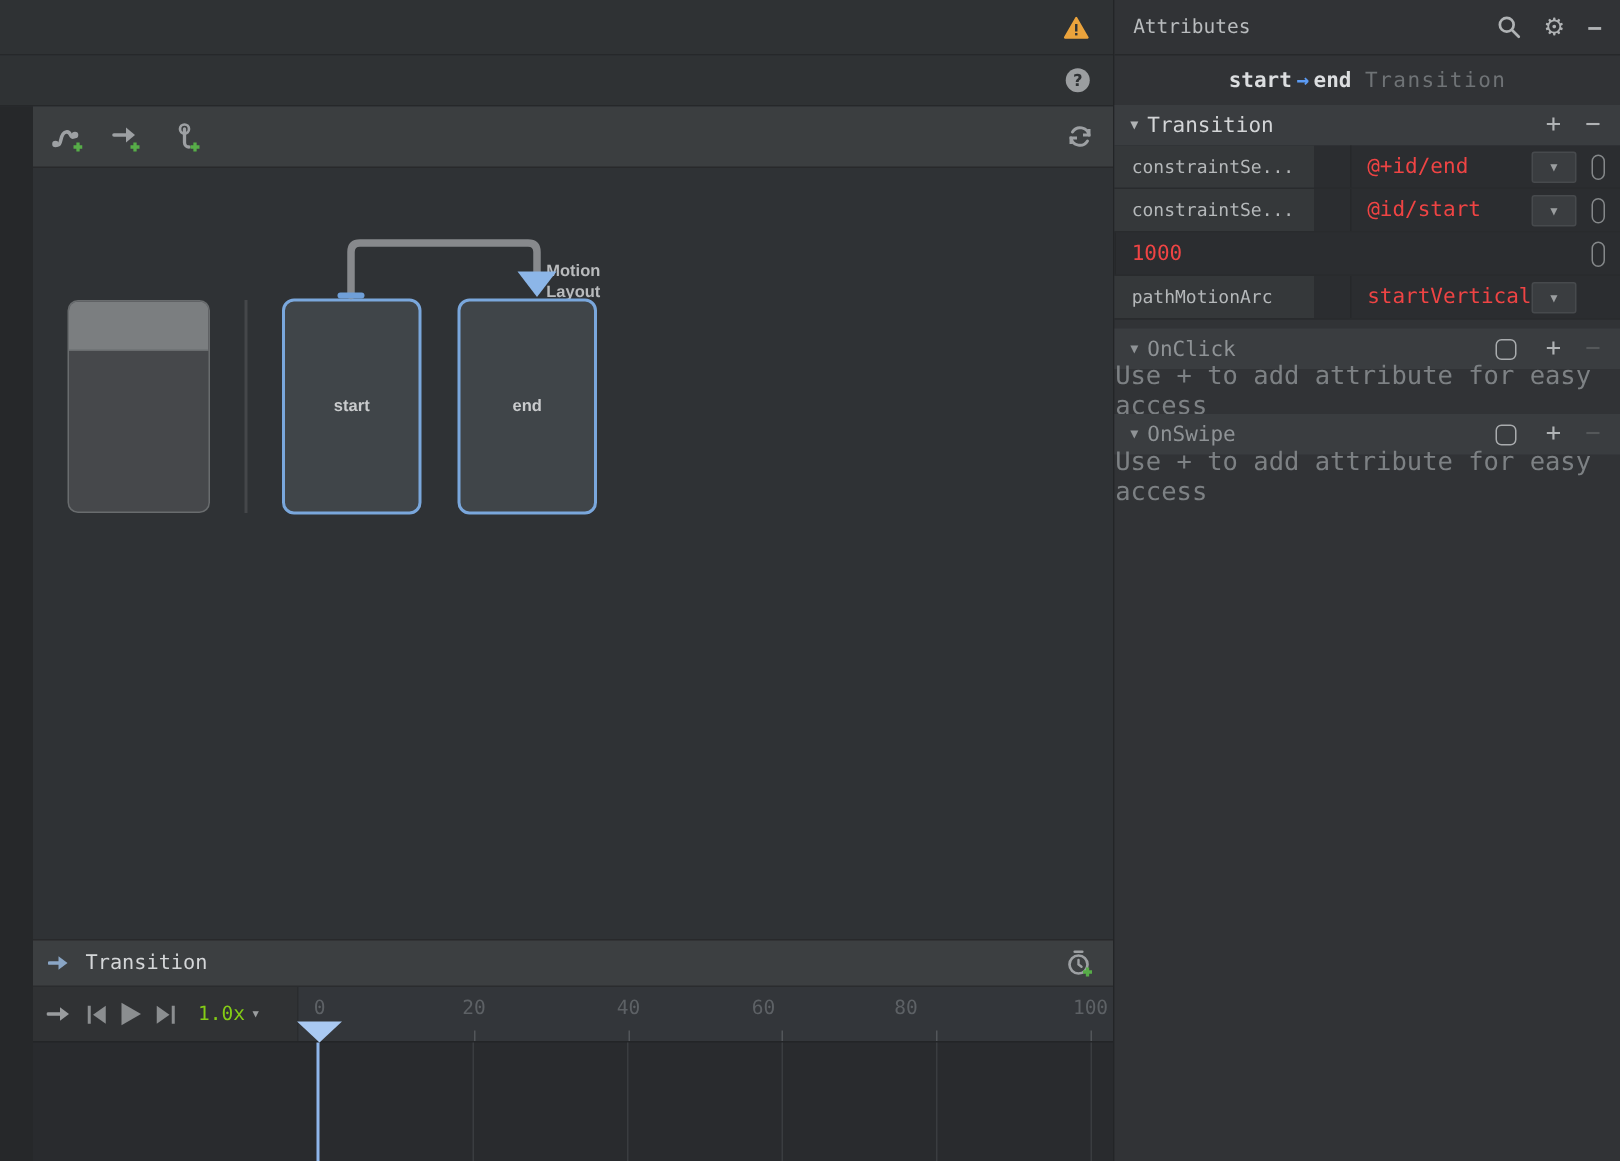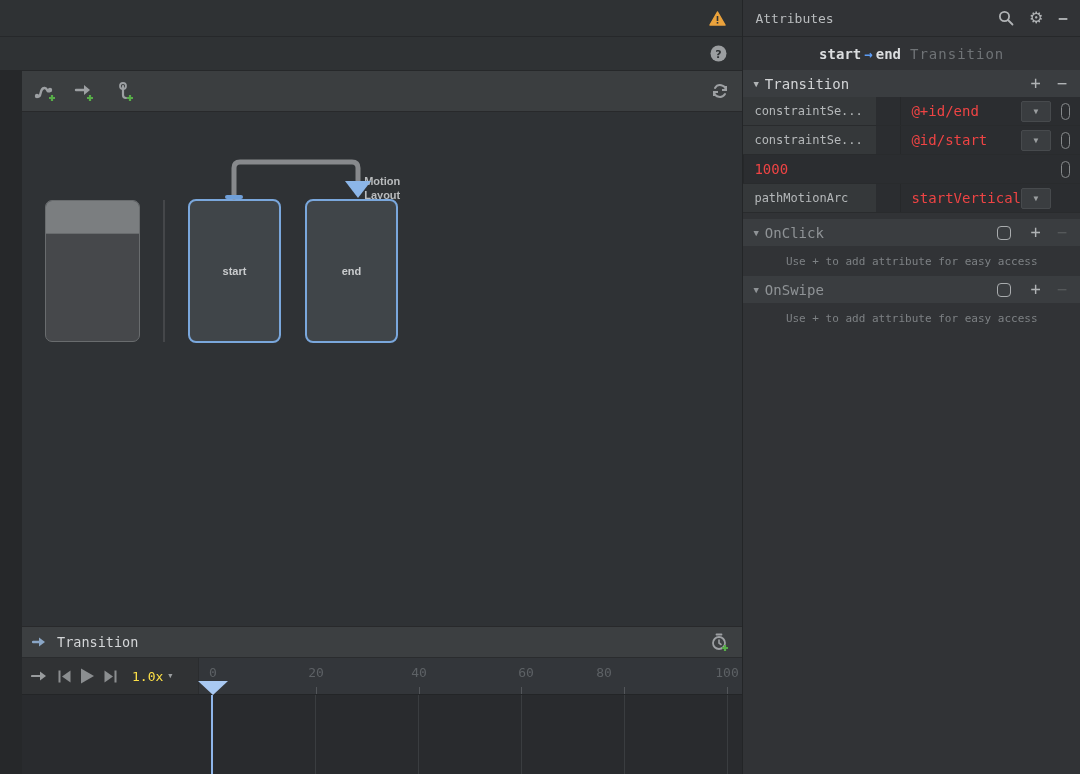--- a/index.html
+++ b/index.html
@@ -38,21 +38,21 @@
   .state-box.end { left:283px; }
   .state-label { font-weight:bold; font-size:11px; color:#c9cbcd; font-family:"Liberation Sans",sans-serif; }
 
   .tl-header { height:32px; background:#3c3f41; border-top:1px solid #28292b; border-bottom:1px solid #2a2c2e;
                display:flex; align-items:center; padding:0 10px; gap:9px; }
   .tl-title { font-size:13.5px; color:#d4d6d8; }
   .tl-bar { height:36px; display:flex; }
   .tl-controls { width:176px; background:#303234; display:flex; align-items:center; padding-left:9px; gap:9px; }
   .ctl { display:flex; align-items:center; justify-content:center; cursor:pointer; }
   .speed { display:flex; align-items:center; gap:5px; margin-left:6px; cursor:pointer; }
-  .speed-label { font-size:13px; color:#fde047; }
+  .speed-label { font-size:13px; color:#84cc16; }
   .ruler { flex:1; background:#33363a; position:relative; border-left:1px solid #2a2c2e; }
   .tick-label { position:absolute; top:7px; transform:translateX(-50%); font-size:13px; color:#5d6165; }
   .tick-dash { position:absolute; bottom:0; width:1px; height:7px; background:#53565a; }
   .playhead-tri { position:absolute; bottom:-1px; width:0; height:0; z-index:3; cursor:ew-resize;
                   border-left:15px solid transparent; border-right:15px solid transparent;
                   border-top:14px solid #a9c9f2; }
   .tl-content { height:80px; background:#292b2e; position:relative; border-top:1px solid #232527; }
   .gridline { position:absolute; top:0; bottom:0; width:1px; background:#3a3d40; }
   .playhead-line { position:absolute; top:0; bottom:0; width:2px; background:#8fb6ea; z-index:3; cursor:ew-resize; }
 
@@ -85,21 +85,21 @@
   .attr-value-cell { flex:1; display:flex; align-items:center; padding-left:10px; border-left:1px solid #26282a; }
   .attr-value { font-size:14px; color:#ef4444; flex:1; cursor:text; }
   .dd { width:30px; height:21px; background:#3a3d40; border:1px solid #474a4d; border-radius:2px;
         display:flex; align-items:center; justify-content:center; margin-right:5px; cursor:pointer; }
   .dd span { font-size:8px; color:#9b9ea0; }
   .trail { width:18px; display:flex; align-items:center; justify-content:center; margin-right:6px; }
   .flag { width:9px; height:17px; border:1.6px solid #85888a; border-radius:5px; cursor:pointer; }
 
   .sec-gap { height:6px; }
   .hint-row { height:30px; display:flex; align-items:center; justify-content:center; }
-  .hint-text { font-size:11px; color:#7d8184; }
+  .hint-text { font-size:17px; color:#7d8184; }
 </style>
 </head>
 <body>
 
 <div id="app">
 
   <div class="left">
 
     <div class="top-row-1">
       <span class="tb-icon">
@@ -228,21 +228,21 @@
             </span>
             <span class="speed">
               <span class="speed-label">1.0x</span>
               <span style="font-size:7px;color:#9b9ea0;">▼</span>
             </span>
           </div>
           <div class="ruler">
             <span class="tick-label" style="left:14px;">0</span>
             <span class="tick-label" style="left:117px;">20</span>
             <span class="tick-label" style="left:220px;">40</span>
-            <span class="tick-label" style="left:327px;">60</span>
+            <span class="tick-label" style="left:310px;">60</span>
             <span class="tick-label" style="left:405px;">80</span>
             <span class="tick-label" style="left:528px;">100</span>
             <span class="tick-dash" style="left:117px;"></span>
             <span class="tick-dash" style="left:220px;"></span>
             <span class="tick-dash" style="left:322px;"></span>
             <span class="tick-dash" style="left:425px;"></span>
             <span class="tick-dash" style="left:528px;"></span>
             <span class="playhead-tri" style="left:-1px;"></span>
           </div>
         </div>

